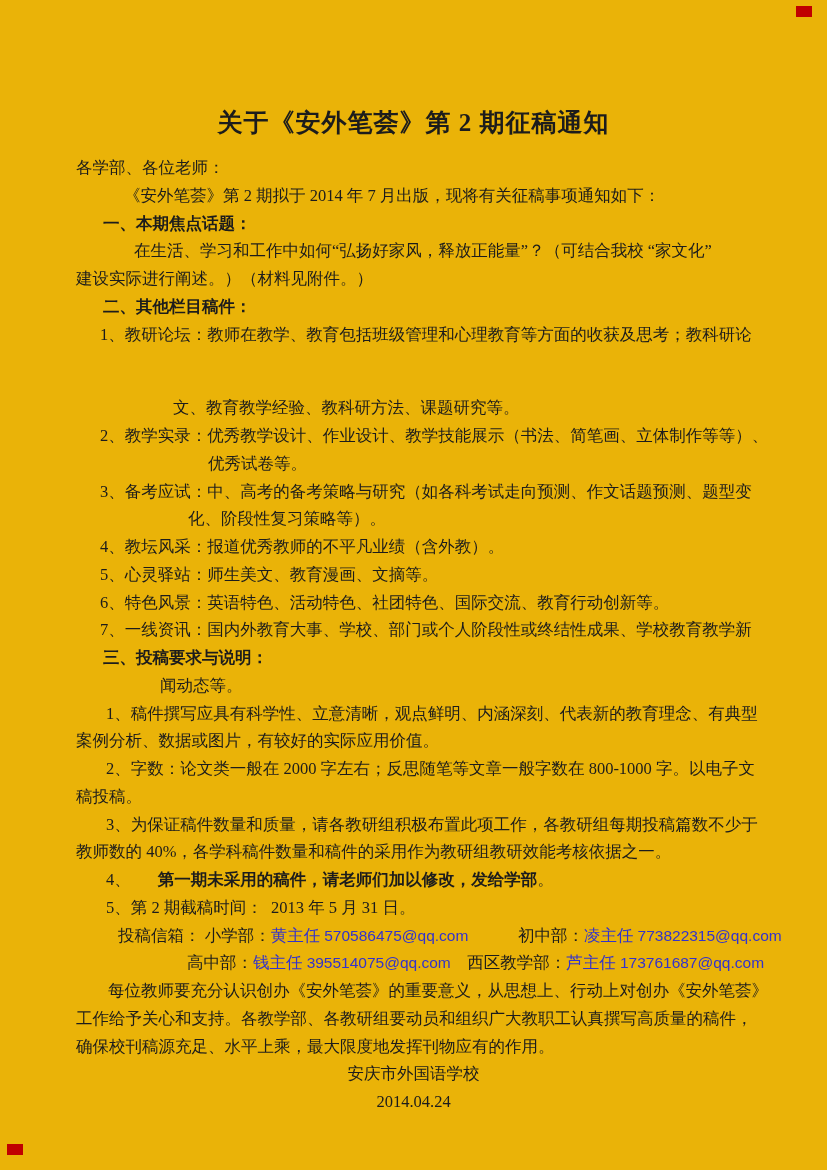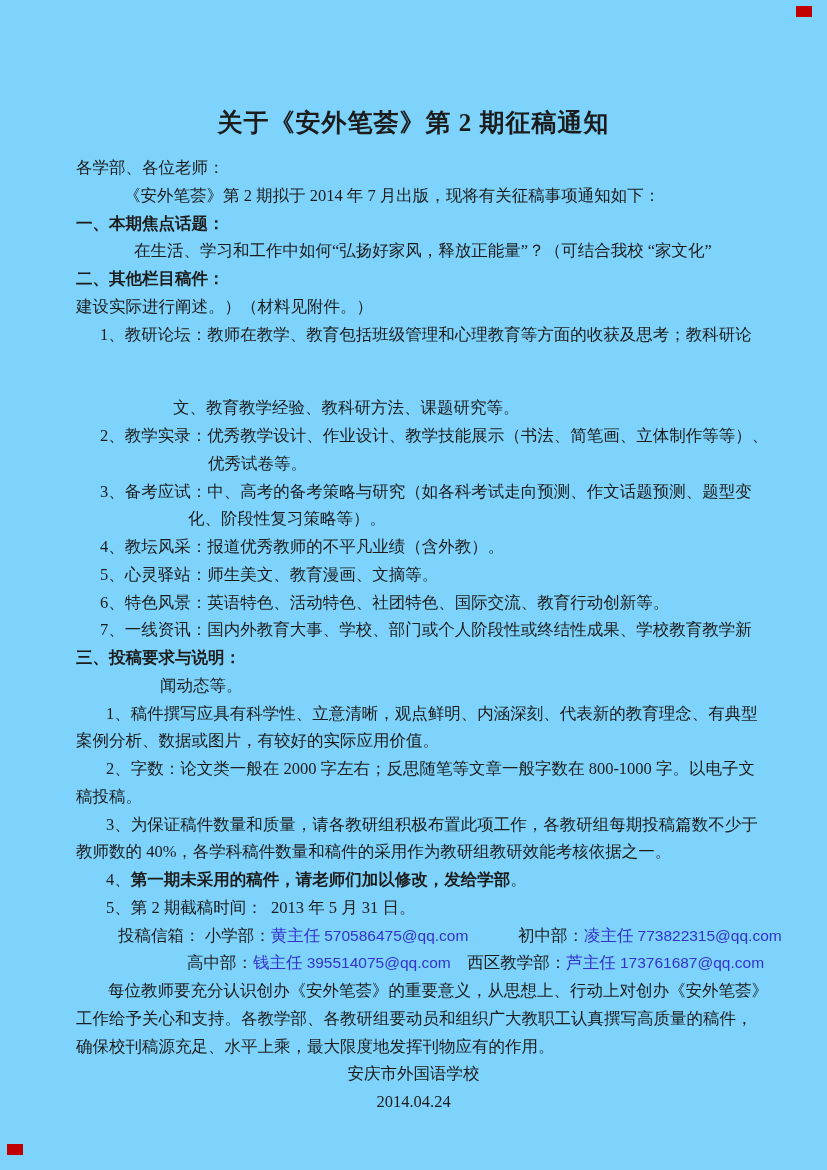--- a/index.html
+++ b/index.html
@@ -32,47 +32,48 @@
   .line {
     height: 27.75px;
     line-height: 27.75px;
     font-size: 16.5px;
     white-space: pre;
   }
   .line.right { text-align: center; }
   .h {
     font-family: Liberation Mono, monospace;
     font-weight: 700;
+    margin-left: 27px;
   }
   .blue { color: #3333cc; }
   .mono { font-family: Liberation Sans, sans-serif; font-size: 15.5px; }
   .corner {
     position: absolute;
     width: 16px;
     height: 11px;
     background: #c00000;
   }
   .corner.tr { right: 15px; top: 6px; }
   .corner.bl { left: 7px; bottom: 15px; }
 </style>
 </head>
 <body>
 
-<div class="page" style="background: #7dd3fc; color: rgb(28, 28, 28);">
+<div class="page" style="background: #eab308; color: rgb(28, 28, 28);">
   <div class="corner tr" style="background: rgb(192, 0, 0);"></div>
   <div class="corner bl" style="background: rgb(192, 0, 0);"></div>
   <div class="doc">
     <div class="title">关于《安外笔荟》第 2 期征稿通知</div>
     <div>
         <div class="line"><span>各学部、各位老师：</span></div>
         <div class="line" style="padding-left: 48px;"><span>《安外笔荟》第 2 期拟于 2014 年 7 月出版，现将有关征稿事项通知如下：</span></div>
         <div class="line"><span class="h">一、本期焦点话题：</span></div>
         <div class="line" style="padding-left: 58px;"><span>在生活、学习和工作中如何“弘扬好家风，释放正能量”？（可结合我校 “家文化”</span></div>
+        <div class="line"><span>建设实际进行阐述。）（材料见附件。）</span></div>
         <div class="line"><span class="h">二、其他栏目稿件：</span></div>
-        <div class="line"><span>建设实际进行阐述。）（材料见附件。）</span></div>
         <div class="line" style="padding-left: 24px;"><span>1、教研论坛：教师在教学、教育包括班级管理和心理教育等方面的收获及思考；教科研论</span></div>
         <div class="line" style="padding-left: 97px; margin-top: 46px;"><span>文、教育教学经验、教科研方法、课题研究等。</span></div>
         <div class="line" style="padding-left: 24px;"><span>2、教学实录：优秀教学设计、作业设计、教学技能展示（书法、简笔画、立体制作等等）、</span></div>
         <div class="line" style="padding-left: 132px;"><span>优秀试卷等。</span></div>
         <div class="line" style="padding-left: 24px;"><span>3、备考应试：中、高考的备考策略与研究（如各科考试走向预测、作文话题预测、题型变</span></div>
         <div class="line" style="padding-left: 112px;"><span>化、阶段性复习策略等）。</span></div>
         <div class="line" style="padding-left: 24px;"><span>4、教坛风采：报道优秀教师的不平凡业绩（含外教）。</span></div>
         <div class="line" style="padding-left: 24px;"><span>5、心灵驿站：师生美文、教育漫画、文摘等。</span></div>
         <div class="line" style="padding-left: 24px;"><span>6、特色风景：英语特色、活动特色、社团特色、国际交流、教育行动创新等。</span></div>
         <div class="line" style="padding-left: 24px;"><span>7、一线资讯：国内外教育大事、学校、部门或个人阶段性或终结性成果、学校教育教学新</span></div>

